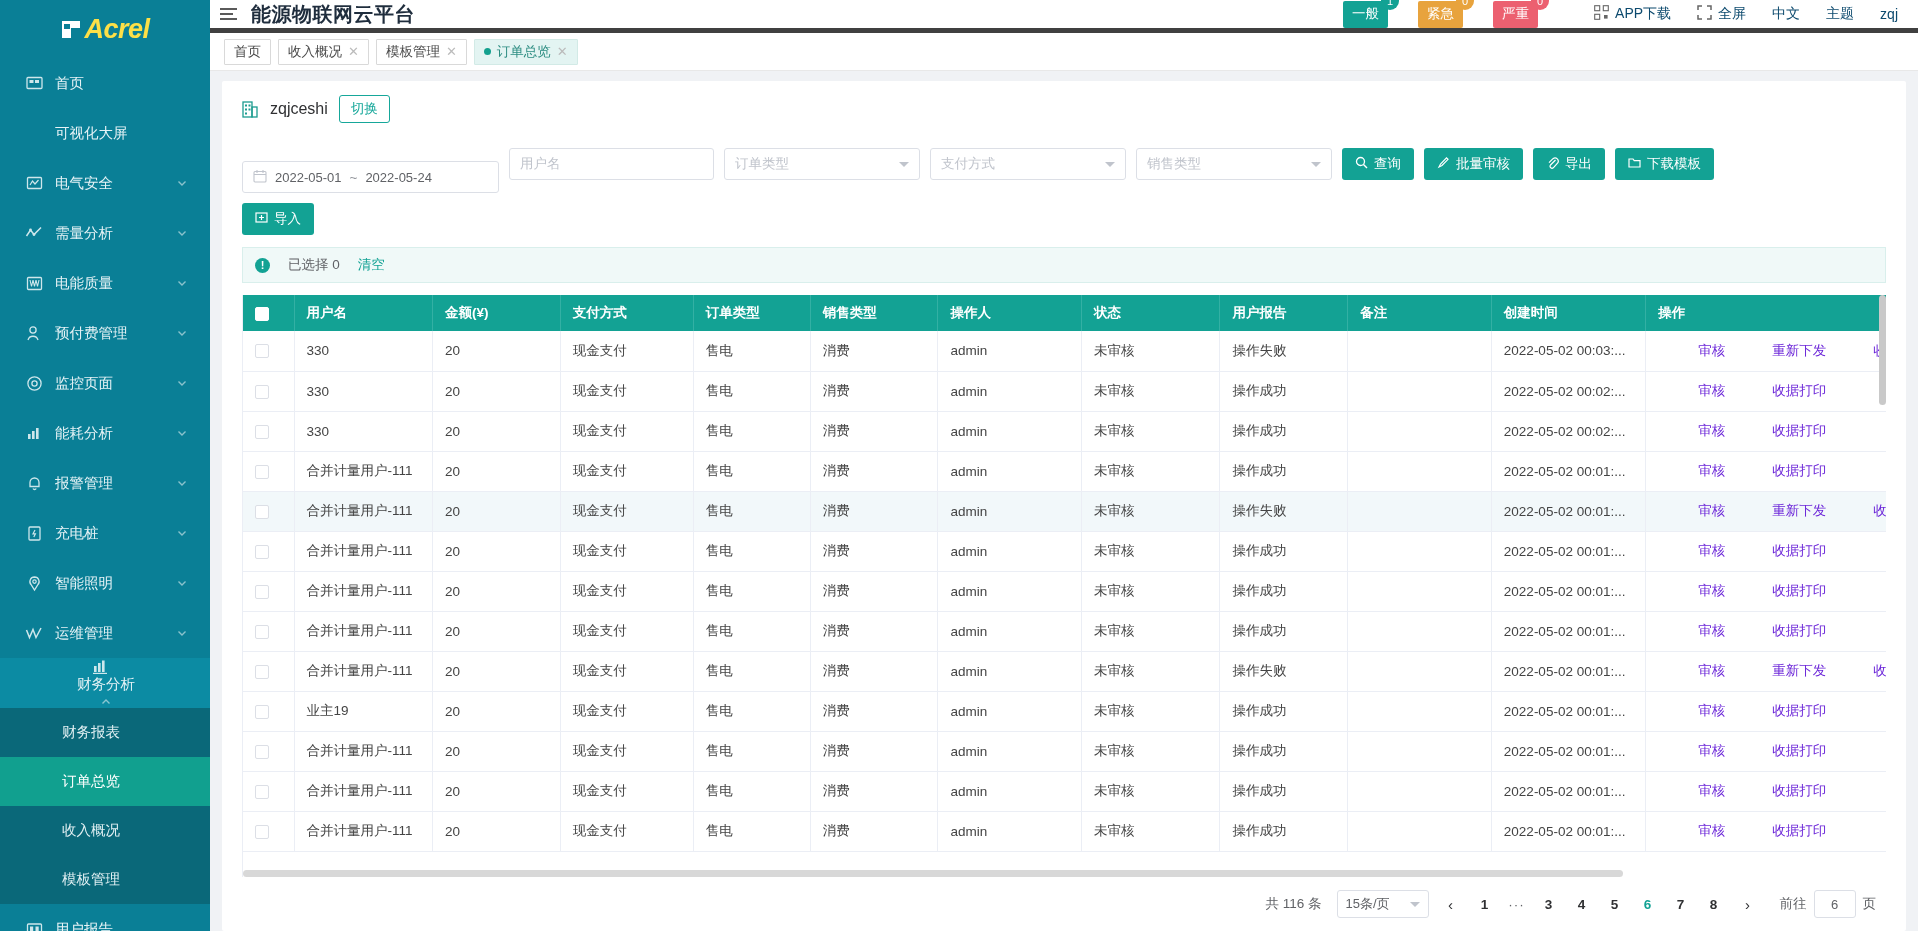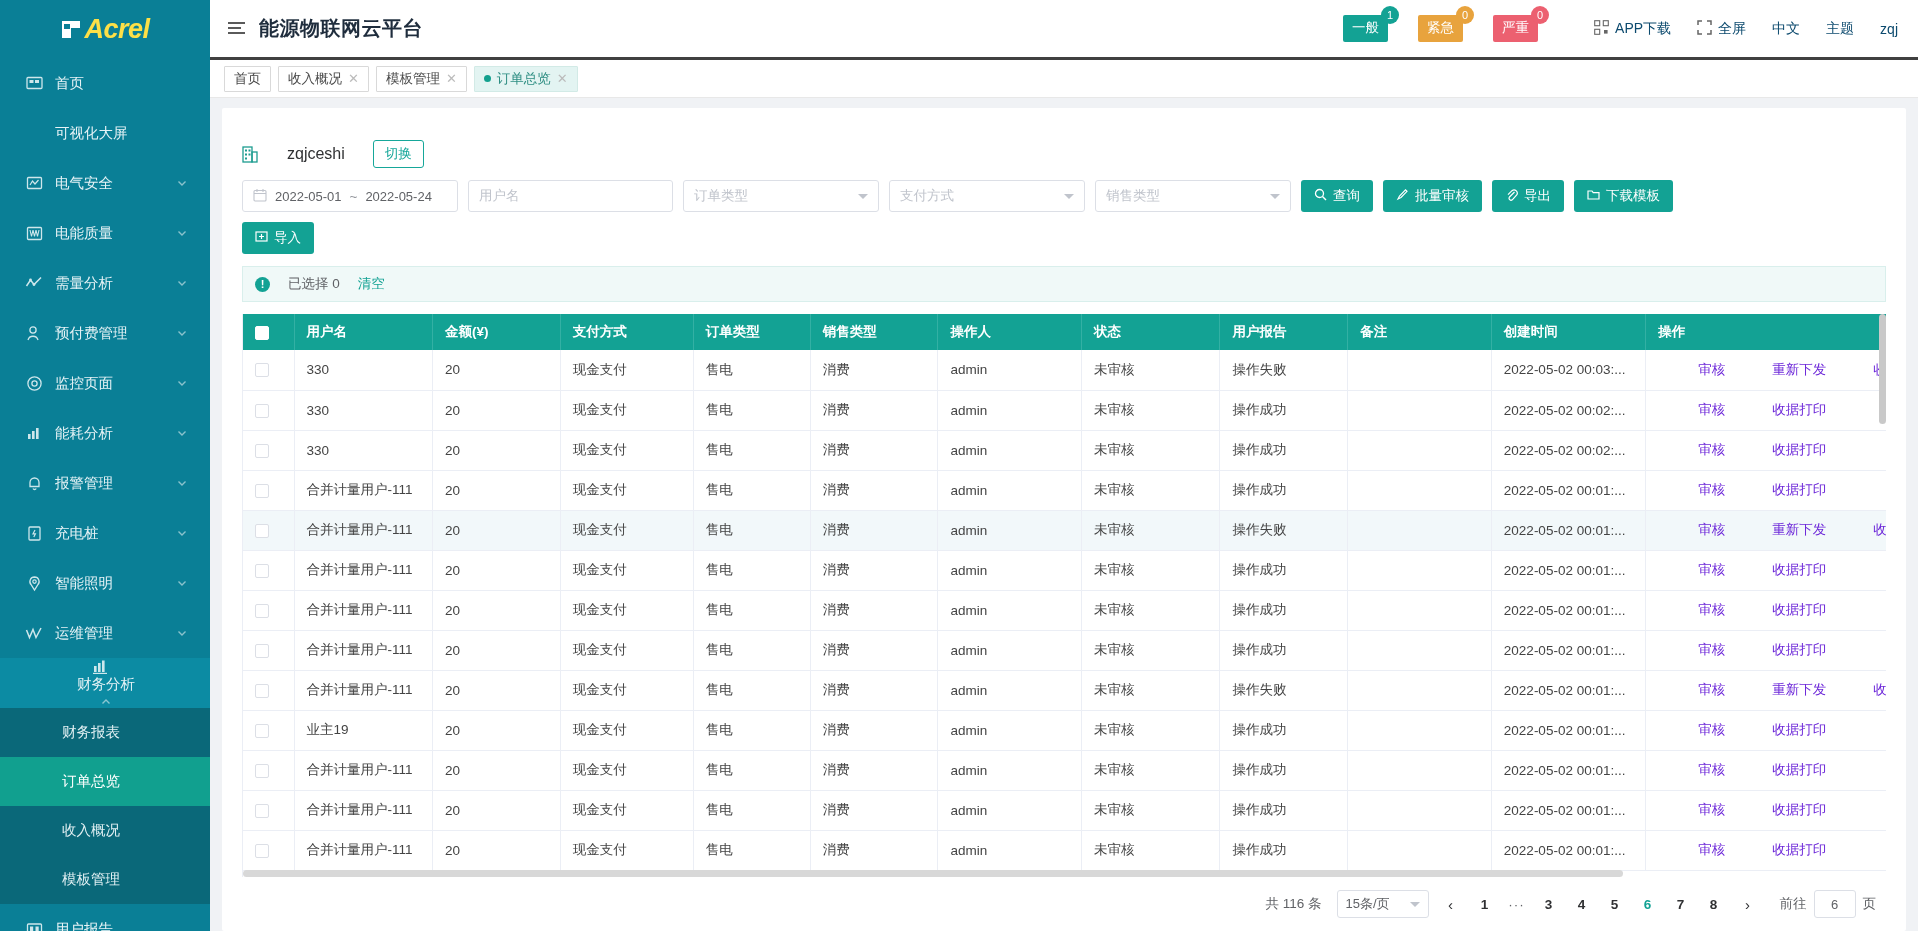--- a/index.html
+++ b/index.html
@@ -55,22 +55,22 @@
   .submenu-item {
     height: 49px; display: flex; align-items: center;
     padding-left: 62px; color: #e3f1f4; font-size: 14.5px; cursor: pointer;
   }
   .submenu-item.active { background: #11a08f; color: #ffffff; }
 
   
   .main { flex: 1; height: 931px; display: flex; flex-direction: column; background: #f0f2f5; min-width:0;}
 
   .topbar {
-    height: 60px; background: #fff; display: flex; align-items: center;
-    padding: 0 20px 0 18px; border-bottom: 3px solid #404040;
+    height: 33px; background: #fff; display: flex; align-items: center;
+    padding: 0 20px 0 10px; border-bottom: 5px solid #404040;
   }
   .hamburger { width: 17px; height: 15px; margin-right: 14px; cursor: pointer; position: relative; flex: none; }
   .hamburger i {
     position: absolute; left: 0; height: 2px; background: #5a5a5a; display: block;
   }
   .hamburger i:nth-child(1){ top:1px; width:17px;}
   .hamburger i:nth-child(2){ top:6px; width:13px;}
   .hamburger i:nth-child(3){ top:11px; width:17px;}
   .app-title { font-size: 20px; font-weight: bold; color: #1f2d3d; letter-spacing: .5px;}
   .topbar-right { margin-left: auto; display: flex; align-items: center; gap: 0px; }
@@ -107,34 +107,34 @@
   }
   .tab .dot {
     width: 7px; height: 7px; border-radius: 50%; background: #13a08e; display: inline-block;
   }
 
   .content {
     flex: 1; margin: 10px 12px 0 12px; background: #fff; border-radius: 2px;
     display: flex; flex-direction: column; overflow: hidden; min-height: 0;
   }
 
-  .biz-row { display: flex; align-items: center; padding: 32px 20px 0 20px; gap: 28px; }
+  .biz-row { display: flex; align-items: center; padding: 14px 20px 0 20px; gap: 11px; }
   .biz-name { font-size: 16px; color: #303133; }
   .biz-icon { display:inline-flex; }
   .btn-switch {
     border: 1px solid #16a79a; color: #16a79a; background: #fff;
     font-size: 13.5px; padding: 4px 11px; border-radius: 3px; cursor: pointer;
   }
 
   .filters { display: flex; flex-wrap: wrap; align-items: center; padding: 12px 20px 0 20px; gap: 10px; }
   .field {
     height: 32px; border: 1px solid #dcdfe6; border-radius: 3px; background: #fff;
     display: flex; align-items: center; padding: 0 10px; font-size: 13.5px; color: #606266;
   }
-  .field.daterange { width: 216px; gap: 8px; }
+  .field.daterange { width: 257px; gap: 8px; margin-top: 26px; }
   .field.daterange .dr-sep { color: #909399; }
   .field.daterange .dr-val { color: #606266; font-size: 13px; }
   .field.input { width: 205px; }
   .field.input .ph { color: #c0c4cc; }
   .field.select { width: 196px; justify-content: space-between; }
   .field.select .ph { color: #c0c4cc; }
   .caret { width: 0; height: 0; border-left: 5px solid transparent; border-right: 5px solid transparent; border-top: 5px solid #c0c4cc; }
   .btn {
     height: 32px; border: none; border-radius: 3px; color: #fff; background: #13a294;
     font-size: 13.5px; padding: 0 13px; display: inline-flex; align-items: center; gap: 6px;
@@ -249,41 +249,41 @@
             </span>
             <span class="mi-label">电气安全</span>
             <svg class="mi-arrow" width="12" height="12" viewBox="0 0 12 12">
               <path d="M2.5 4.5 L6 8 L9.5 4.5" fill="none" stroke="#cfe6ea" stroke-width="1.4"></path>
             </svg>
           </div>
         </li>
         <li>
           <div class="menu-item">
             <span class="mi-icon">
-              <svg width="17" height="17" viewBox="0 0 17 17">
-                <rect x="1.5" y="2.5" width="14" height="12" rx="1" fill="none" stroke="#dff0f3" stroke-width="1.3"></rect>
-                <path d="M4 5 L5.5 11.5 L7 5 L8.5 11.5 L10 5 L11.5 11.5 L13 5" fill="none" stroke="#dff0f3" stroke-width="1.1"></path>
-              </svg>
-            </span>
-            <span class="mi-label">电能质量</span>
-            <svg class="mi-arrow" width="12" height="12" viewBox="0 0 12 12">
-              <path d="M2.5 4.5 L6 8 L9.5 4.5" fill="none" stroke="#cfe6ea" stroke-width="1.4"></path>
-            </svg>
-          </div>
-        </li>
-        <li>
-          <div class="menu-item">
-            <span class="mi-icon">
               <svg width="18" height="17" viewBox="0 0 18 17">
                 <path d="M1.5 11 L5.5 5 L9 9.5 L16 2.5" fill="none" stroke="#dff0f3" stroke-width="1.5"></path>
                 <circle cx="5.5" cy="5" r="1.4" fill="#dff0f3"></circle>
                 <circle cx="9" cy="9.5" r="1.4" fill="#dff0f3"></circle>
               </svg>
             </span>
             <span class="mi-label">需量分析</span>
+            <svg class="mi-arrow" width="12" height="12" viewBox="0 0 12 12">
+              <path d="M2.5 4.5 L6 8 L9.5 4.5" fill="none" stroke="#cfe6ea" stroke-width="1.4"></path>
+            </svg>
+          </div>
+        </li>
+        <li>
+          <div class="menu-item">
+            <span class="mi-icon">
+              <svg width="17" height="17" viewBox="0 0 17 17">
+                <rect x="1.5" y="2.5" width="14" height="12" rx="1" fill="none" stroke="#dff0f3" stroke-width="1.3"></rect>
+                <path d="M4 5 L5.5 11.5 L7 5 L8.5 11.5 L10 5 L11.5 11.5 L13 5" fill="none" stroke="#dff0f3" stroke-width="1.1"></path>
+              </svg>
+            </span>
+            <span class="mi-label">电能质量</span>
             <svg class="mi-arrow" width="12" height="12" viewBox="0 0 12 12">
               <path d="M2.5 4.5 L6 8 L9.5 4.5" fill="none" stroke="#cfe6ea" stroke-width="1.4"></path>
             </svg>
           </div>
         </li>
         <li>
           <div class="menu-item">
             <span class="mi-icon">
               <svg width="17" height="17" viewBox="0 0 17 17">
                 <circle cx="7" cy="5" r="3.1" fill="none" stroke="#dff0f3" stroke-width="1.3"></circle>

